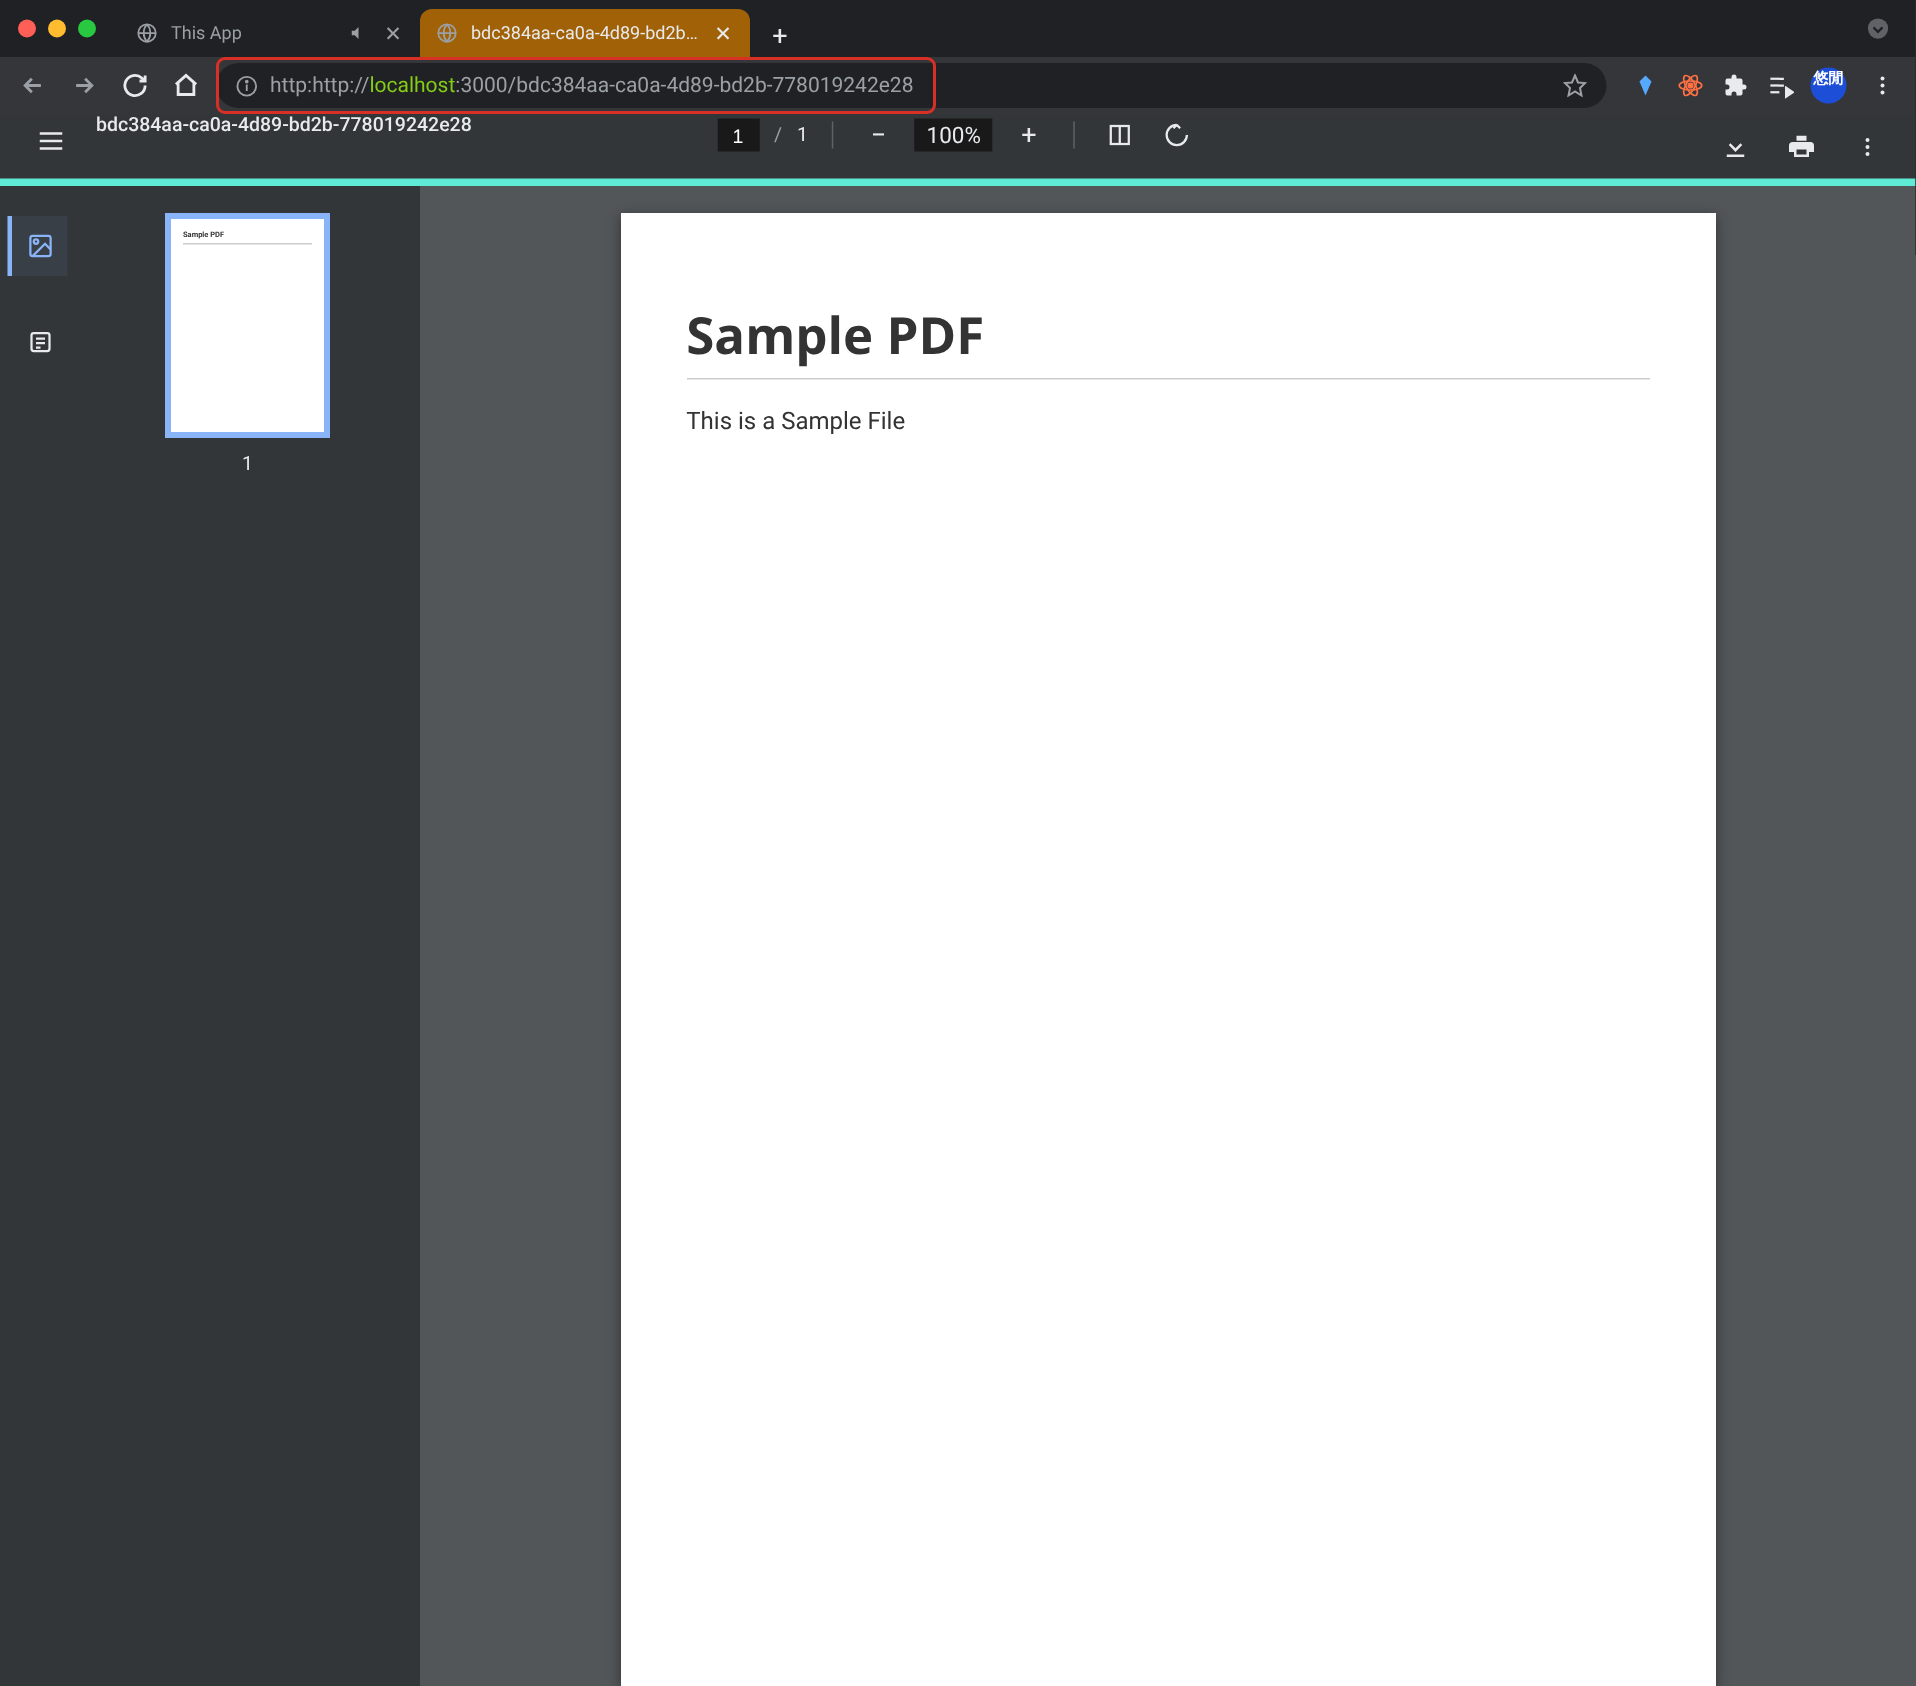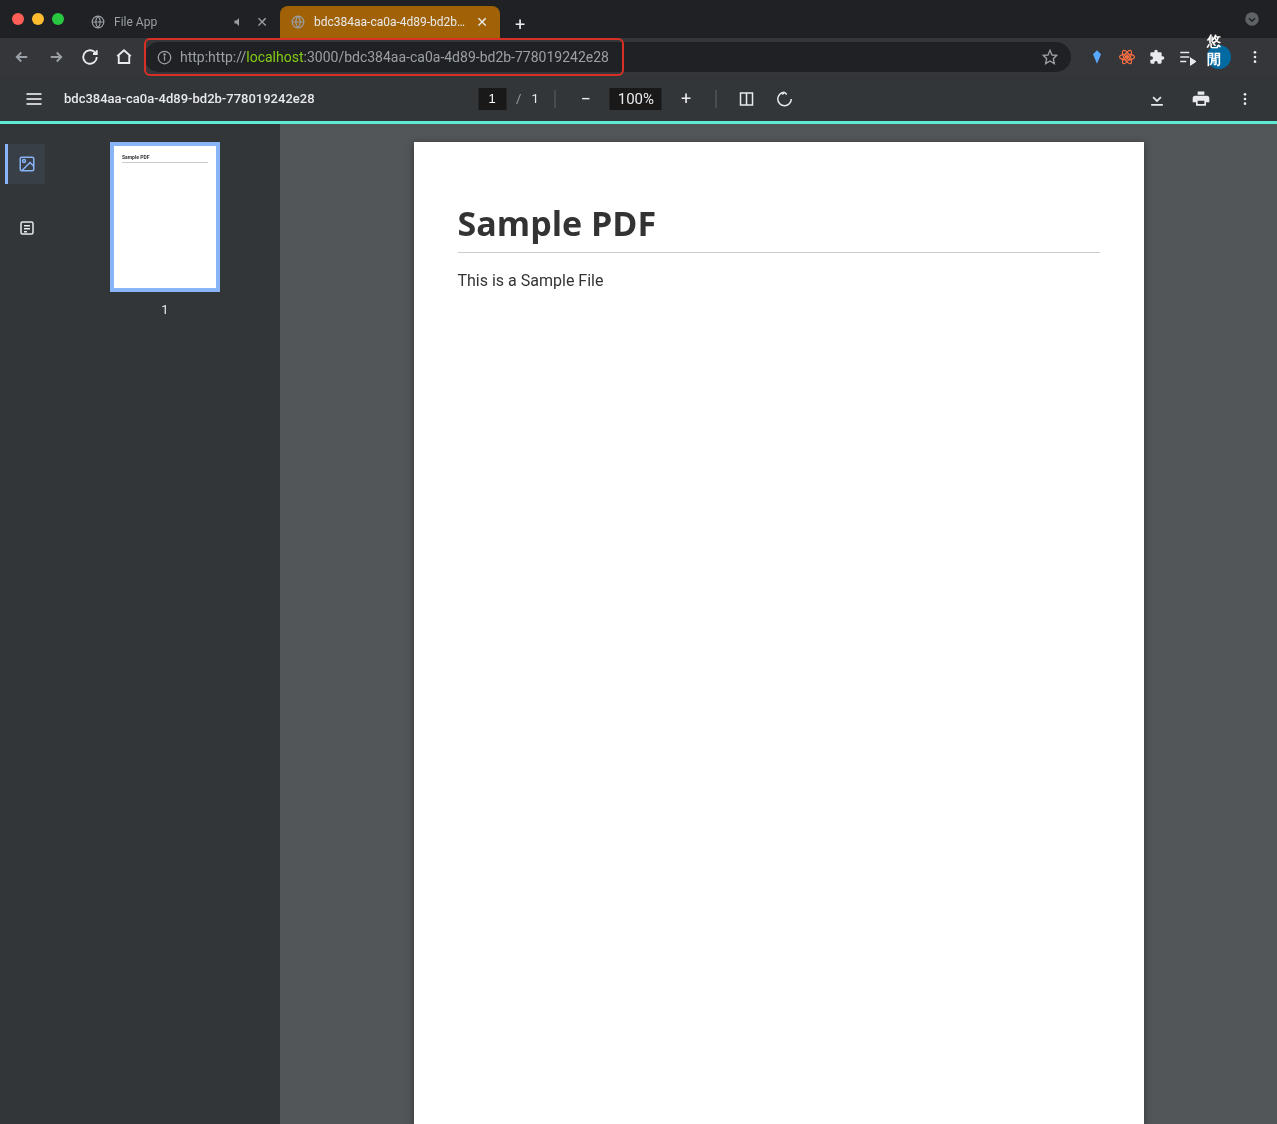--- a/index.html
+++ b/index.html
@@ -29,25 +29,25 @@
   .nav-btn.enabled { color: #e8eaed; }
   .url-wrap { position: relative; flex: 1; display: flex; align-items: center; }
   .url-bar { flex: 1; height: 30px; background: #202124; border-radius: 15px; display: flex; align-items: center; padding: 0 12px; color: #9aa0a6; font-size: 14px; gap: 8px; }
   .url-bar .info-ic { width: 16px; height: 16px; display: flex; align-items: center; justify-content: center; color: #9aa0a6; flex-shrink: 0; }
   .url-text { flex: 1; white-space: nowrap; overflow: hidden; }
   .url-text .host { color: #84cc16; }
   .url-star { color: #9aa0a6; width: 18px; height: 18px; display: flex; align-items: center; justify-content: center; flex-shrink: 0; }
   .url-highlight { position: absolute; left: 0; top: -4px; height: 38px; border: 2px solid #d93025; border-radius: 6px; pointer-events: none; }
   .ext-icons { display: flex; align-items: center; gap: 10px; margin-left: 10px; }
   .ext-ic { width: 20px; height: 20px; display: flex; align-items: center; justify-content: center; color: #e8eaed; }
-  .avatar { width: 24px; height: 24px; border-radius: 50%; background: #0369a1; color: #fff; font-size: 14px; font-weight: bold; display: flex; align-items: flex-end; justify-content: center; }
+  .avatar { width: 24px; height: 24px; border-radius: 50%; background: #1d4ed8; color: #fff; font-size: 10px; font-weight: bold; display: flex; align-items: flex-start; justify-content: center; }
   .browser-menu { width: 28px; height: 28px; display: flex; align-items: center; justify-content: center; color: #e8eaed; }
 
   
-  .pdf-toolbar { height: 48px; background: #323639; display: flex; align-items: center; padding: 0 16px; color: #e8eaed; font-size: 13px; border-bottom: 3px solid #5eead4; }
+  .pdf-toolbar { height: 48px; background: #323639; display: flex; padding: 0 16px; color: #e8eaed; font-size: 13px; border-bottom: 5px solid #5eead4; }
   .pdf-toolbar .hamburger { width: 36px; height: 36px; display: flex; align-items: center; justify-content: center; cursor: pointer; }
   .pdf-title { margin-left: 12px; font-weight: 500; }
   .pdf-center { position: absolute; left: 50%; transform: translateX(-50%); display: flex; align-items: center; gap: 10px; }
   .page-input { width: 28px; height: 22px; background: #191919; color: #fff; border: none; text-align: center; font-size: 13px; }
   .page-sep { color: #9aa0a6; }
   .page-total { color: #e8eaed; }
   .vdiv { width: 1px; height: 18px; background: #5f6368; margin: 0 6px; }
   .zic { width: 28px; height: 28px; display: flex; align-items: center; justify-content: center; cursor: pointer; color: #e8eaed; font-size: 18px; }
   .zoom-level { background: #191919; padding: 2px 8px; font-size: 15px; }
   .pdf-right { margin-left: auto; display: flex; align-items: center; gap: 12px; }
@@ -80,21 +80,21 @@
     <div class="tl tl-green"></div>
   </div>
   <div class="tabs">
     <div class="tab">
       <span class="favicon">
         <svg width="14" height="14" viewBox="0 0 24 24" fill="none" stroke="currentColor" stroke-width="2">
             <circle cx="12" cy="12" r="10"></circle>
             <path d="M2 12h20M12 2a15 15 0 010 20M12 2a15 15 0 000 20"></path>
           </svg>
       </span>
-      <span class="title">File App</span>
+      <span class="title">This App</span>
       <span class="tab-mute">
         <svg width="12" height="12" viewBox="0 0 24 24" fill="currentColor">
             <path d="M3 9v6h4l5 5V4L7 9H3z"></path>
           </svg>
       </span>
       <span class="tab-close">✕</span>
     </div>
     <div class="tab active">
       <span class="favicon">
         <svg width="14" height="14" viewBox="0 0 24 24" fill="none" stroke="currentColor" stroke-width="2">

